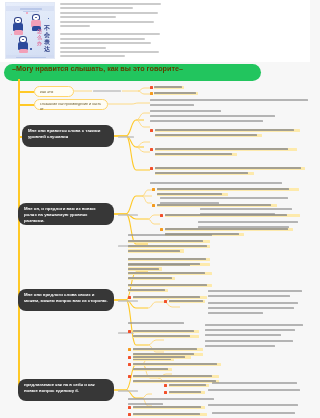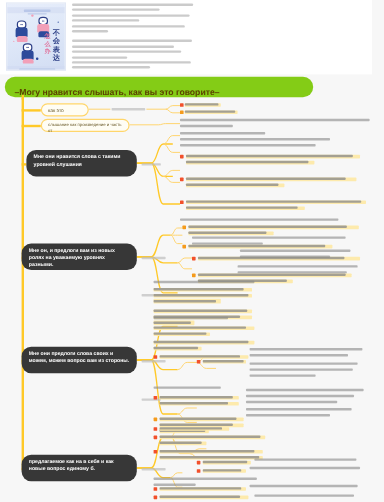--- a/index.html
+++ b/index.html
@@ -29,22 +29,22 @@
   .tinytxt{position:absolute;background:#9fb2de;opacity:.55;border-radius:.5px;}
   .dot{position:absolute;border-radius:50%;}
 
   .blurb{position:absolute;left:60px;top:3px;width:101px;}
   .blurb .ln{height:2px;background:#b9b9b9;opacity:.75;margin-bottom:2.4px;border-radius:1px;}
   .blurb .gap{height:4px;}
 
   
   .central{
     position:absolute;left:4px;top:64px;width:257px;height:17px;
-    background:#84cc16;border-radius:9px;
-    display:flex;align-items:flex-end;
+    background:#22c55e;border-radius:9px;
+    display:flex;align-items:flex-start;
   }
   .central span{
     display:block;padding:0 8px;font-size:7.2px;font-weight:bold;color:#5b4200;
     white-space:nowrap;overflow:hidden;
   }
 
   
   .spine{position:absolute;left:18px;top:81px;width:2.2px;height:311px;background:#FFC928;border-radius:2px;}
   .spine-cap{position:absolute;left:18px;top:79px;width:2.2px;height:4px;background:#FFC928;}
 

